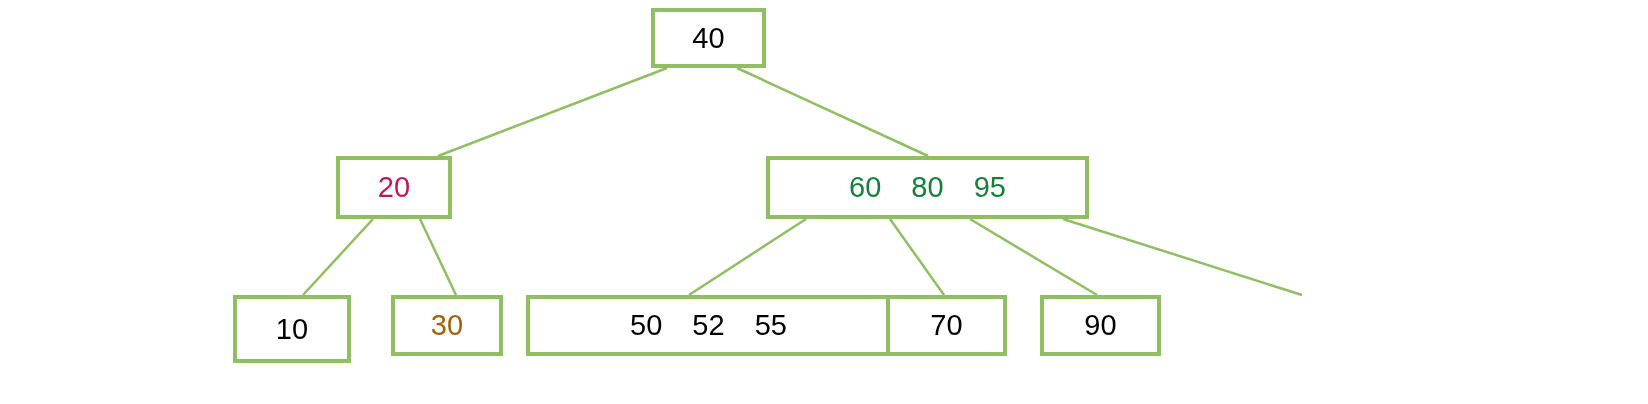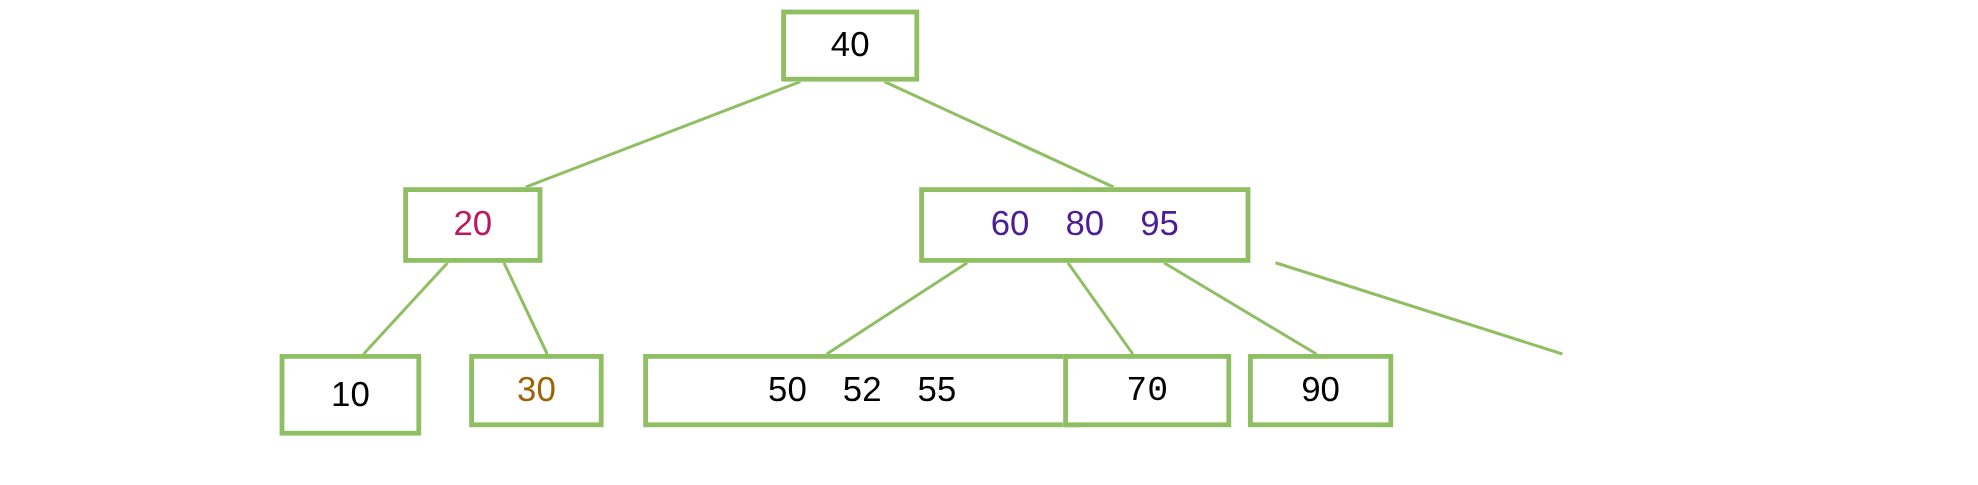--- a/index.html
+++ b/index.html
@@ -52,35 +52,35 @@
       <line x1="970" y1="219" x2="1097" y2="295" stroke="#8fbe63" stroke-width="2.5"></line>
       <line x1="1063" y1="219" x2="1302" y2="295" stroke="#8fbe63" stroke-width="2.5"></line>
     </svg>
 
 <div class="tree-node" style="left: 651px; top: 8px; width: 115px; height: 60px; border-color: rgb(143, 190, 99); color: rgb(0, 0, 0);">
       <span class="node-key">40</span>
     </div>
     <div class="tree-node" style="left: 336px; top: 156px; width: 116px; height: 63px; border-color: rgb(143, 190, 99); color: #be185d;">
       <span class="node-key">20</span>
     </div>
-    <div class="tree-node" style="left: 766px; top: 156px; width: 276px; height: 63px; border-color: rgb(143, 190, 99); color: #4c1d95;">
+    <div class="tree-node" style="left: 766px; top: 156px; width: 323px; height: 63px; border-color: rgb(143, 190, 99); color: #15803d;">
       <span class="node-key">60</span>
       <span class="node-key">80</span>
       <span class="node-key">95</span>
     </div>
     <div class="tree-node" style="left: 233px; top: 295px; width: 118px; height: 68px; border-color: rgb(143, 190, 99); color: rgb(0, 0, 0);">
       <span class="node-key">10</span>
     </div>
     <div class="tree-node" style="left: 391px; top: 295px; width: 112px; height: 61px; border-color: rgb(143, 190, 99); color: #a16207;">
       <span class="node-key">30</span>
     </div>
-    <div class="tree-node" style="left: 526px; top: 295px; width: 365px; height: 61px; border-color: rgb(143, 190, 99); color: rgb(0, 0, 0); margin-left: 10px;">
+    <div class="tree-node" style="left: 526px; top: 295px; width: 365px; height: 61px; border-color: rgb(143, 190, 99); color: rgb(0, 0, 0);">
       <span class="node-key">50</span>
       <span class="node-key">52</span>
       <span class="node-key">55</span>
     </div>
-    <div class="tree-node" style="left: 886px; top: 295px; width: 140px; height: 61px; border-color: rgb(143, 190, 99); color: rgb(0, 0, 0); font-family: Liberation Mono, monospace;">
+    <div class="tree-node" style="left: 886px; top: 295px; width: 121px; height: 61px; border-color: rgb(143, 190, 99); color: rgb(0, 0, 0);">
       <span class="node-key">70</span>
     </div>
     <div class="tree-node" style="left: 1040px; top: 295px; width: 121px; height: 61px; border-color: rgb(143, 190, 99); color: rgb(0, 0, 0);">
       <span class="node-key">90</span>
     </div>
   </div>
 
 </body></html>

